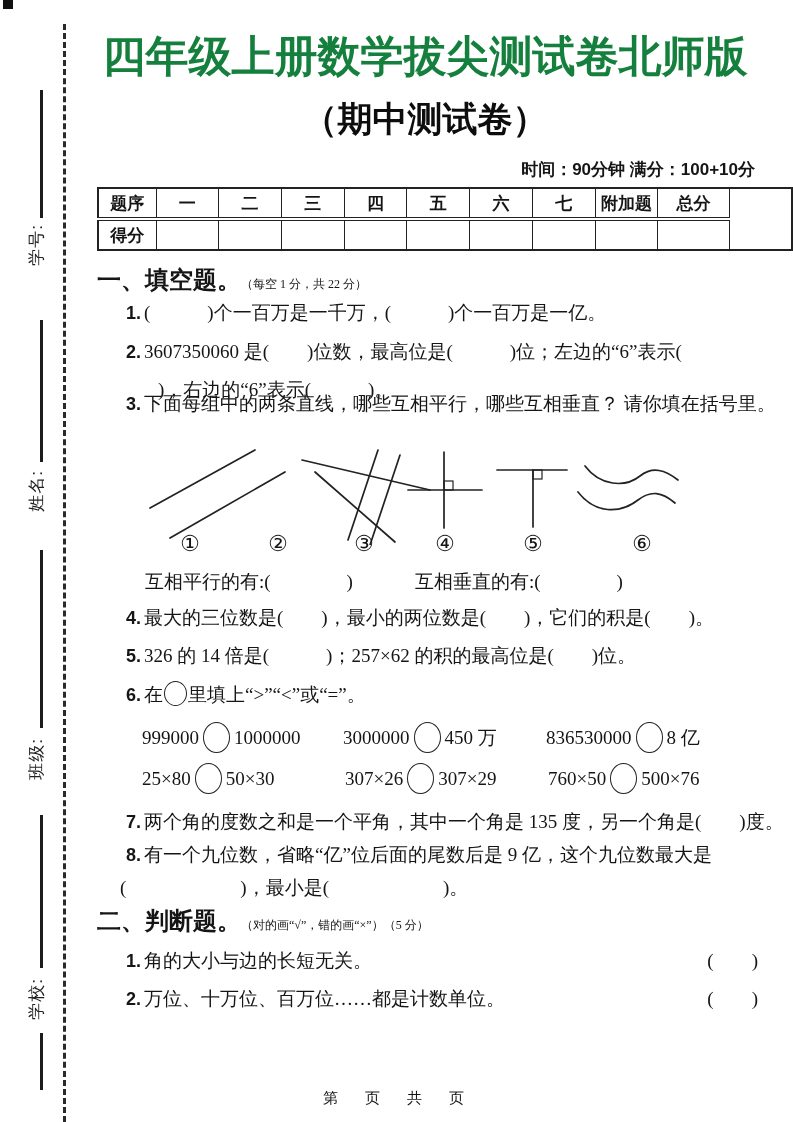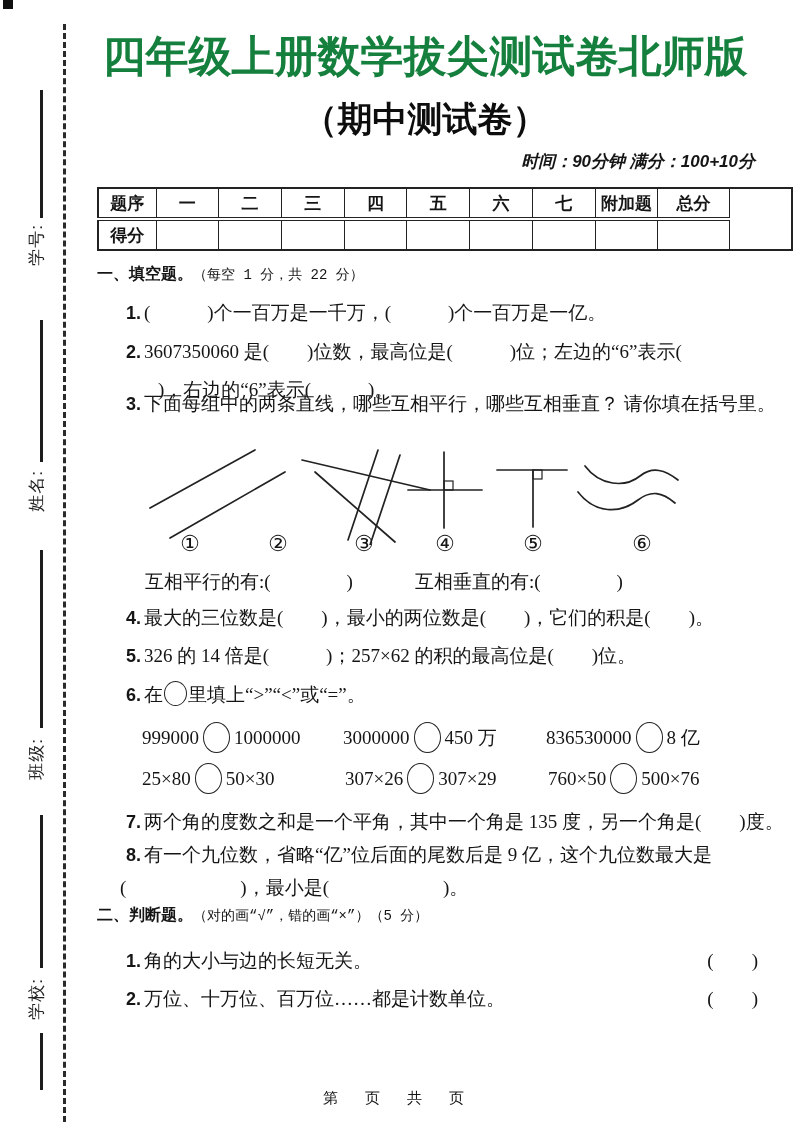--- a/index.html
+++ b/index.html
@@ -33,44 +33,44 @@
     position:absolute;top:28px;left:95px;width:660px;text-align:center;
     font-family:"Liberation Sans",sans-serif;font-weight:bold;
     font-size:43px;letter-spacing:0px;white-space:nowrap;color:#15803d;
   }
   .subtitle{
     position:absolute;top:96px;left:95px;width:660px;text-align:center;
     font-family:"Liberation Sans",sans-serif;font-weight:bold;
     font-size:35px;white-space:nowrap;color:#0d0d0d;
   }
   .meta{
-    position:absolute;top:150px;left:95px;width:660px;text-align:right;
+    position:absolute;top:158px;left:95px;width:660px;text-align:right;
     font-family:"Liberation Sans",sans-serif;font-weight:600;
-    font-size:17px;white-space:nowrap;font-style:italic;
+    font-size:17px;white-space:nowrap;
   }
 
   
   .score-table{
     position:absolute;left:97px;top:187px;
     border-collapse:collapse;table-layout:fixed;
     border:2.5px solid #222;
   }
   .score-table td{
     border:1.6px solid #222;height:28px;text-align:center;vertical-align:middle;
     font-size:17px;font-weight:600;font-family:"Liberation Serif",serif;
     padding:0;overflow:hidden;
   }
   .score-table tr.head td{border-bottom:4px double #222;}
 
   
   .q{position:absolute;font-size:19px;line-height:1.25;white-space:nowrap;}
   .qnum{font-weight:bold;font-family:"Liberation Sans",sans-serif;font-size:18px;margin-right:3px;}
   .sec-head{position:absolute;white-space:nowrap;}
-  .sec-title{font-weight:bold;font-family:"Liberation Sans",sans-serif;font-size:16px;}
-  .sec-note{font-size:14px;font-family:Liberation Mono, monospace;}
+  .sec-title{font-weight:bold;font-family:"Liberation Sans",sans-serif;font-size:24px;}
+  .sec-note{font-size:12px;}
 
   .fig-svg{position:absolute;left:95px;top:440px;}
   .fig-num{position:absolute;top:531px;font-size:22px;font-family:"DejaVu Sans",sans-serif;}
   .fn1{left:180px;} .fn2{left:268px;} .fn3{left:354px;} .fn4{left:435px;} .fn5{left:523px;} .fn6{left:632px;}
 
   .inline-circle{
     display:inline-block;width:21px;height:23px;border:1.6px solid #222;
     border-radius:50%;vertical-align:-5px;margin:0 1px;
   }
   .cmp{position:absolute;display:flex;align-items:center;font-size:19px;white-space:nowrap;}

